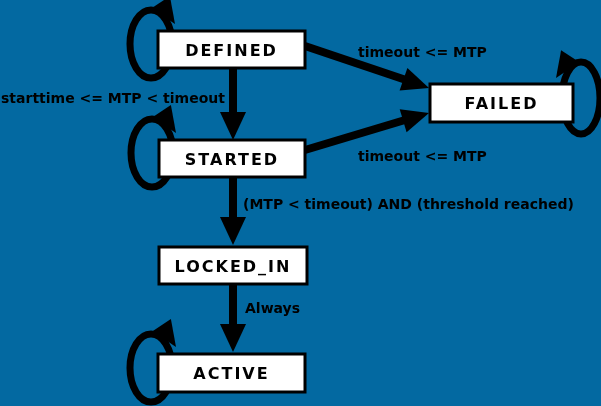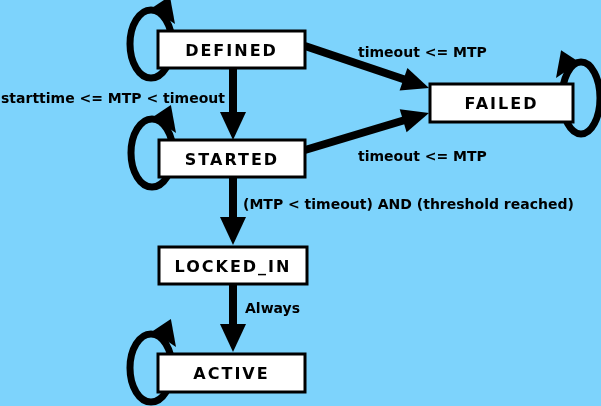--- a/index.html
+++ b/index.html
@@ -4,21 +4,21 @@
 <style>
   html, body {
     margin: 0;
     padding: 0;
     background: #ffffff;
   }
   .canvas {
     position: relative;
     width: 601px;
     height: 406px;
-    background: #7dd3fc;
+    background: #0369a1;
     overflow: hidden;
   }
   svg {
     display: block;
   }
   .loop {
     fill: none;
     stroke: #000000;
     stroke-width: 7;
   }

